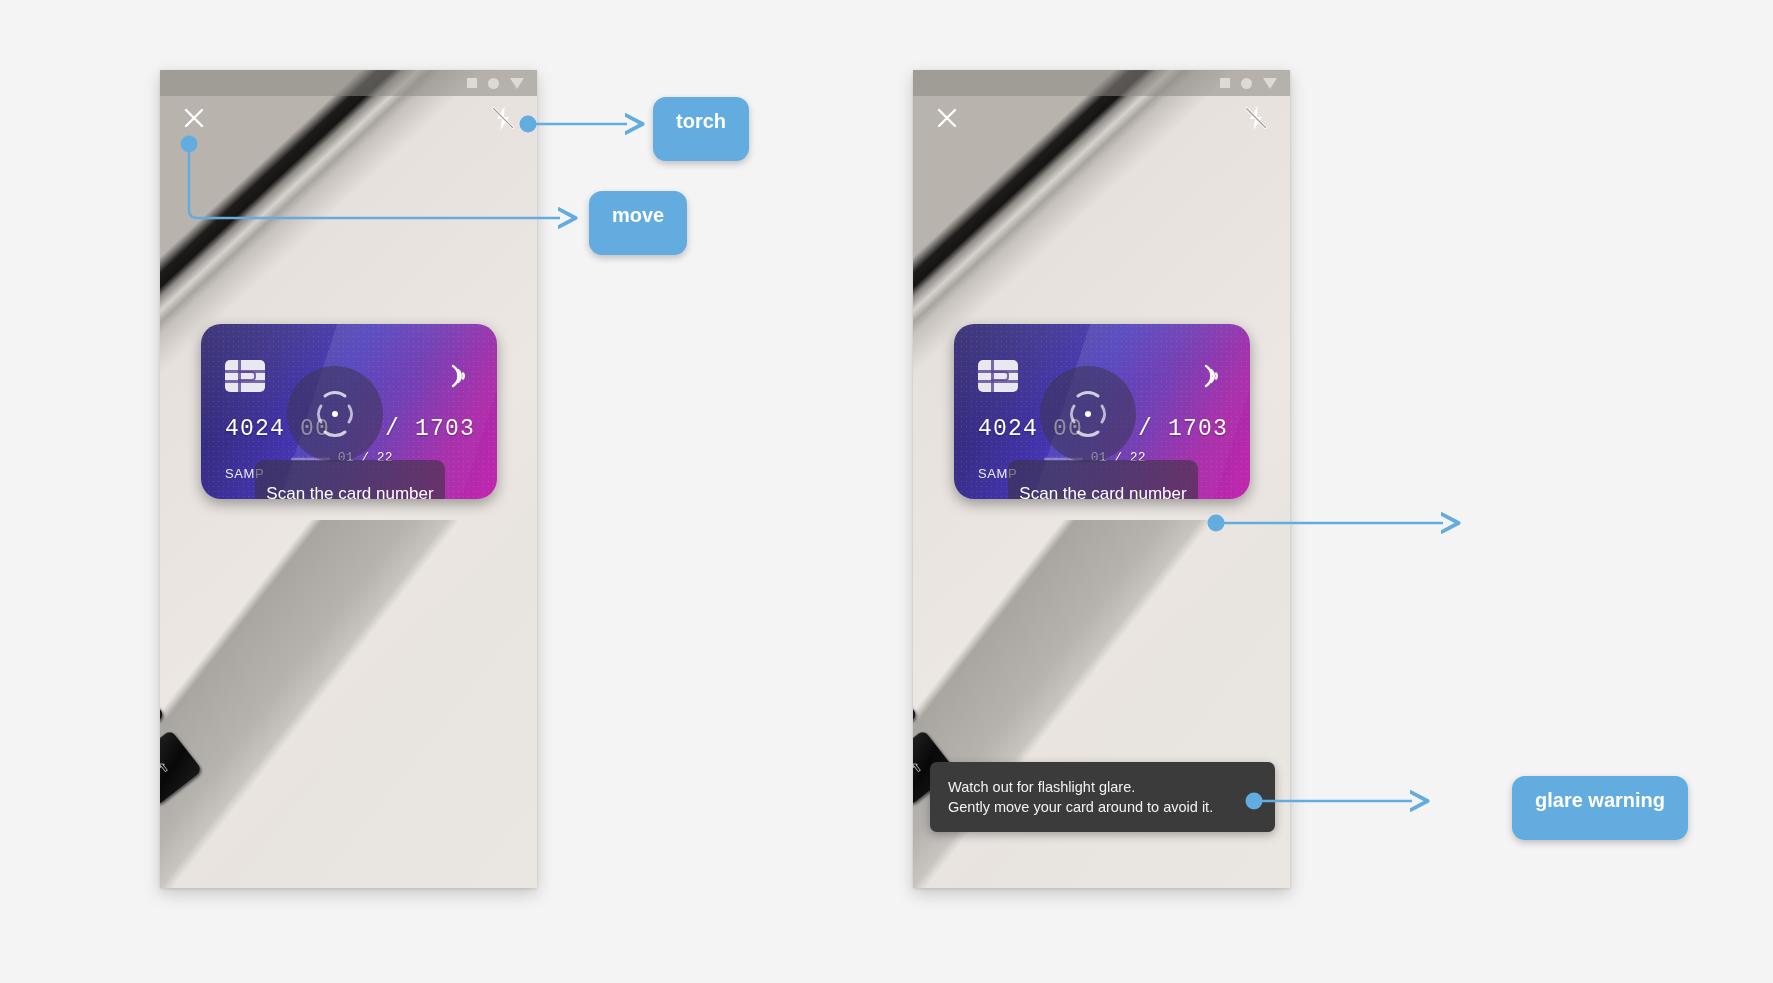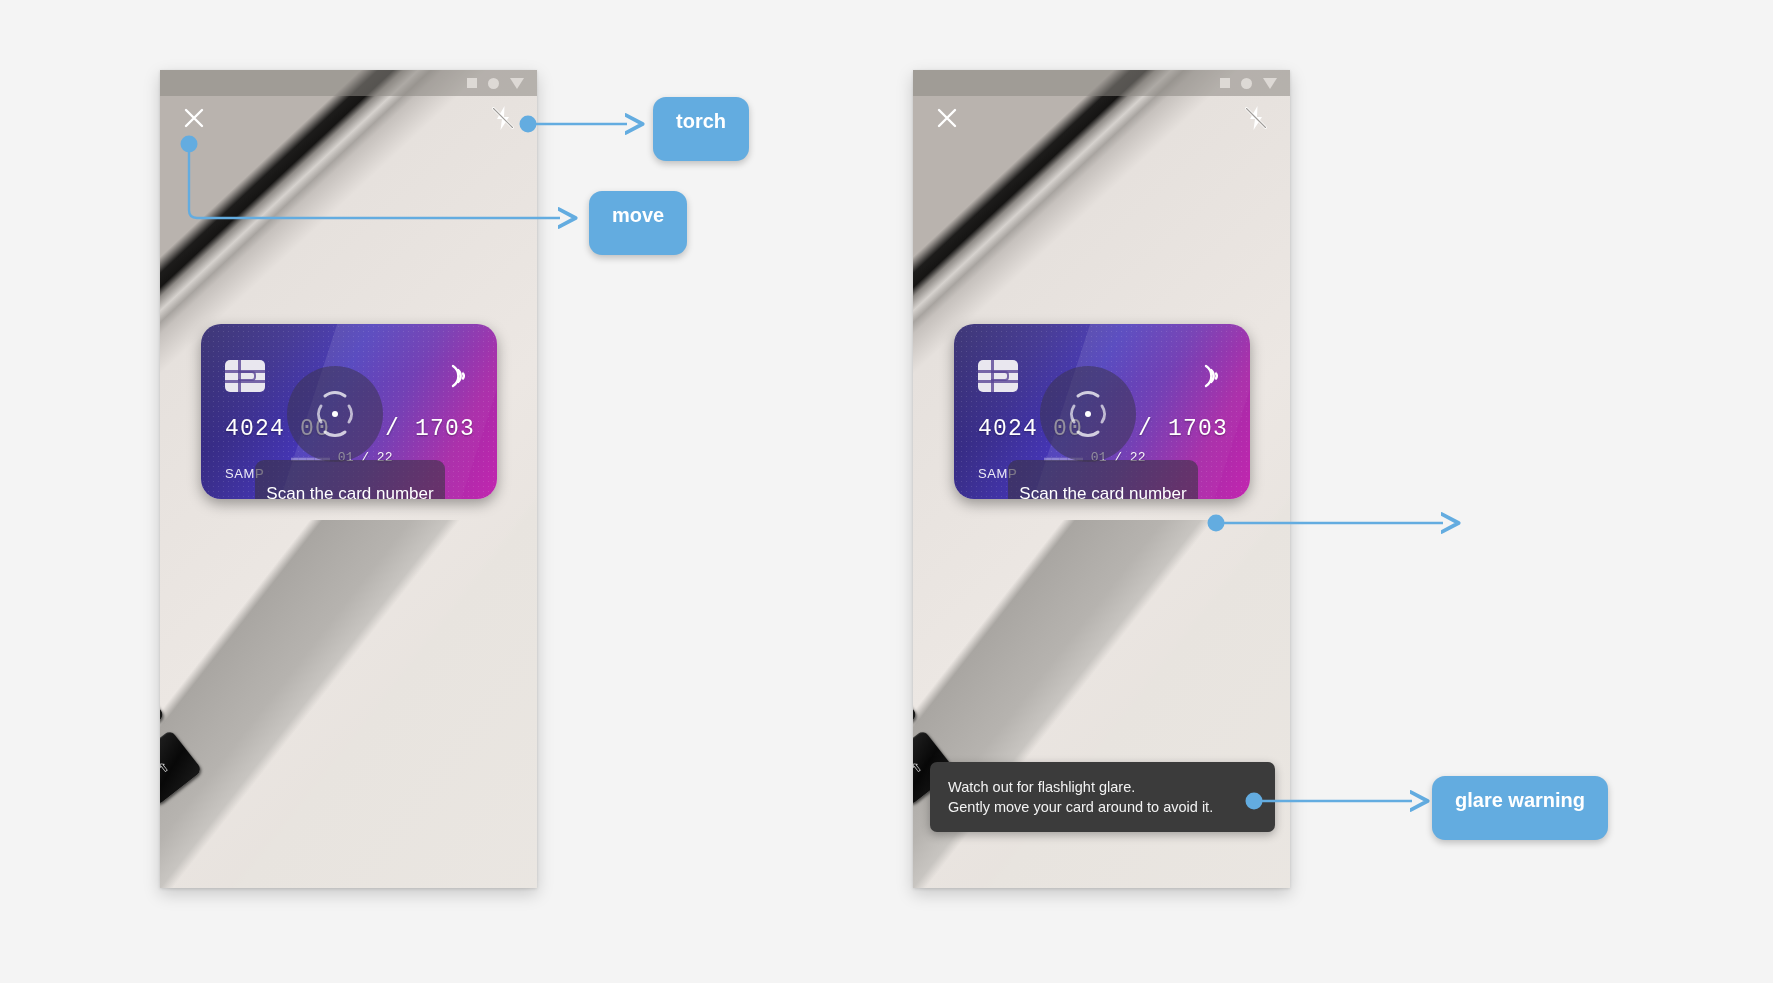--- a/index.html
+++ b/index.html
@@ -348,15 +348,15 @@
     </g>
 
     <g>
       <circle cx="1254" cy="801" r="8.5" fill="#63ace0"></circle>
       <line x1="1262" y1="801" x2="1412" y2="801" stroke="#63ace0" stroke-width="2.4" marker-end="url(#arrowhead)"></line>
     </g>
   </svg>
 
   <div class="pill" style="left:653px; top:97px;">torch</div>
   <div class="pill" style="left:589px; top:191px;">move</div>
-  <div class="pill" style="left:1432px; top:776px;">glare warning</div>
+  <div class="pill" style="left:1512px; top:776px;">glare warning</div>
 
 </div>
 
 </body></html>

